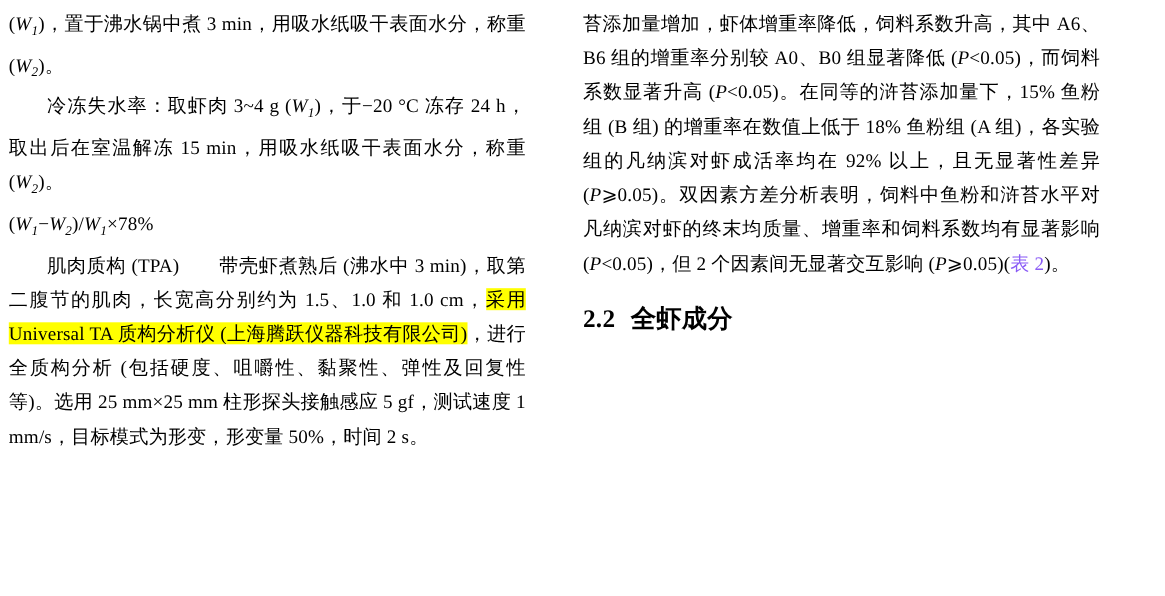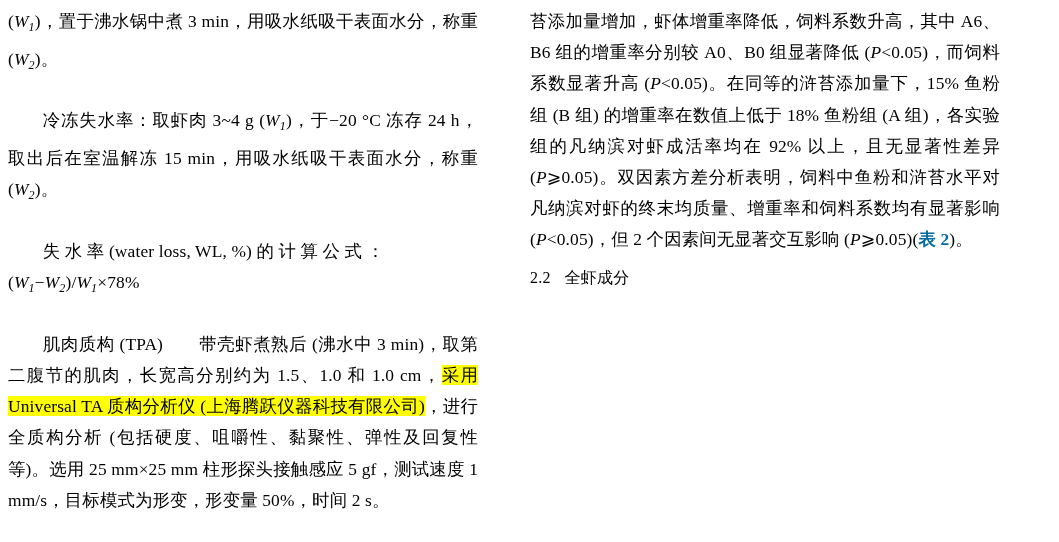--- a/index.html
+++ b/index.html
@@ -34,60 +34,57 @@
   p {
     margin: 0;
     font-size: 17.4px;
     line-height: 31.2px;
     text-align: justify;
     text-justify: inter-ideograph;
     letter-spacing: 0.15px;
   }
   p.indent {
     text-indent: 2em;
-    margin-top: 24px;
   }
   .it {
     font-style: italic;
     font-family: "Liberation Serif", "DejaVu Serif", serif;
   }
   .sub {
     font-size: 12px;
     vertical-align: sub;
     font-style: italic;
   }
   .hl {
     background: #ffff00;
   }
   .link {
-    color: #0369a1;
-    font-weight: bold;
+    color: #8b5cf6;
   }
   h2.section {
-    font-size: 16px;
-    font-weight: normal;
-    margin: 7px 0 3px 0;
+    font-size: 23px;
+    font-weight: bold;
+    margin: 19px 0 3px 0;
     line-height: 30px;
     letter-spacing: 0.2px;
   }
   h2.section .num {
     margin-right: 14px;
   }
 </style>
 </head>
 <body>
 
 <div class="page">
   <div class="columns">
 
     <div class="col">
       <div id="left-body">
           <p><span>(</span><span class="it">W</span><span class="sub">1</span><span>)，置于沸水锅中煮 3 min，用吸水纸吸干表面水分，称重 (</span><span class="it">W</span><span class="sub">2</span><span>)。</span></p>
           <p class="indent"><span>冷冻失水率：取虾肉 3~4 g (</span><span class="it">W</span><span class="sub">1</span><span>)，于−20 °C 冻存 24 h，取出后在室温解冻 15 min，用吸水纸吸干表面水分，称重 (</span><span class="it">W</span><span class="sub">2</span><span>)。</span></p>
-          <p class="indent"><span>失 水 率 (water loss, WL, %) 的 计 算 公 式 ：</span></p>
           <p><span>(</span><span class="it">W</span><span class="sub">1</span><span>−</span><span class="it">W</span><span class="sub">2</span><span>)/</span><span class="it">W</span><span class="sub">1</span><span>×78%</span></p>
           <p class="indent"><span>肌肉质构 (TPA)　　带壳虾煮熟后 (沸水中 3 min)，取第二腹节的肌肉，长宽高分别约为 1.5、1.0 和 1.0 cm，</span><span class="hl">采用 Universal TA 质构分析仪 (上海腾跃仪器科技有限公司)</span><span>，进行全质构分析 (包括硬度、咀嚼性、黏聚性、弹性及回复性等)。选用 25 mm×25 mm 柱形探头接触感应 5 gf，测试速度 1 mm/s，目标模式为形变，形变量 50%，时间 2 s。</span></p>
         </div>
     </div>
 
     <div class="col">
       <div id="right-body-top">
           <p><span>苔添加量增加，虾体增重率降低，饲料系数升高，其中 A6、B6 组的增重率分别较 A0、B0 组显著降低 (</span><span class="it">P</span><span>&lt;0.05)，而饲料系数显著升高 (</span><span class="it">P</span><span>&lt;0.05)。在同等的浒苔添加量下，15% 鱼粉组 (B 组) 的增重率在数值上低于 18% 鱼粉组 (A 组)，各实验组的凡纳滨对虾成活率均在 92% 以上，且无显著性差异 (</span><span class="it">P</span><span>⩾0.05)。双因素方差分析表明，饲料中鱼粉和浒苔水平对凡纳滨对虾的终末均质量、增重率和饲料系数均有显著影响 (</span><span class="it">P</span><span>&lt;0.05)，但 2 个因素间无显著交互影响 (</span><span class="it">P</span><span>⩾0.05)(</span><span class="link">表 2</span><span>)。</span></p>
         </div>
       <h2 class="section">

